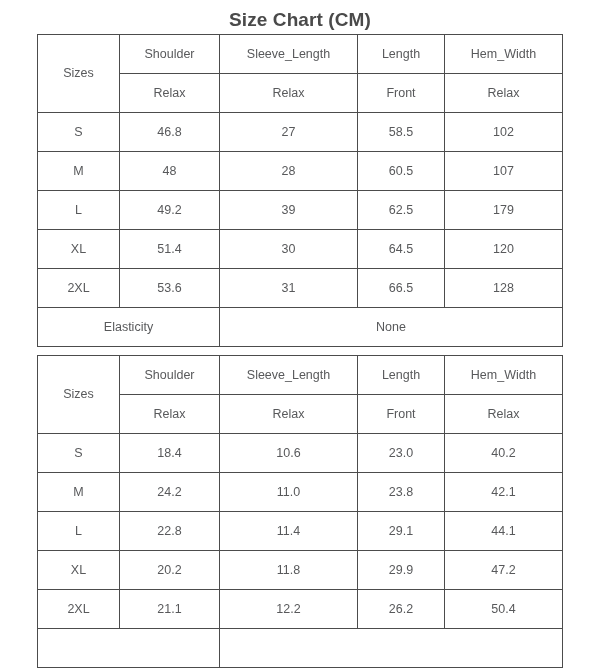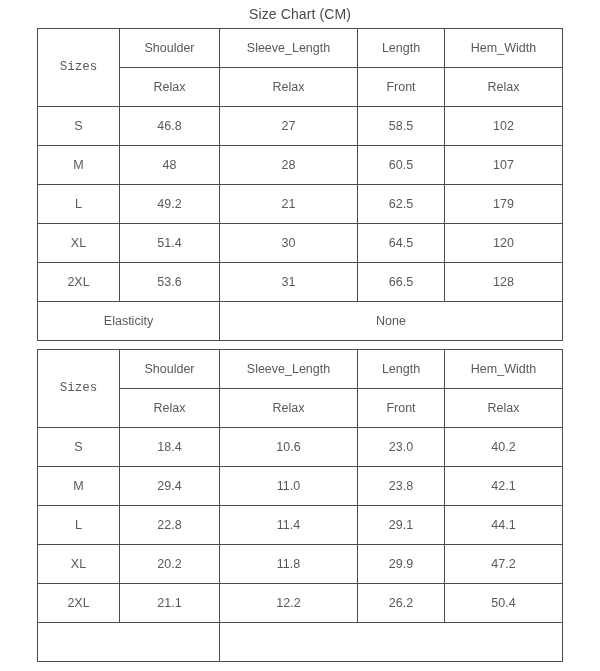--- a/index.html
+++ b/index.html
@@ -15,25 +15,25 @@
     color: #555555;
     position: relative;
   }
 
   .chart-block {
     width: 600px;
   }
 
   .chart-title {
     text-align: center;
-    font-size: 14px;
-    font-weight: normal;
+    font-size: 19px;
+    font-weight: bold;
     color: #4a4a4a;
     letter-spacing: 0.1px;
-    padding: 6px 0 6px 0;
+    padding: 12px 0 6px 0;
     line-height: 16px;
   }
 
   table.size-table {
     border-collapse: collapse;
     table-layout: fixed;
     width: 525px;
     margin: 0 auto;
     background: #ffffff;
   }
@@ -50,21 +50,21 @@
     line-height: 15px;
     background: #ffffff;
   }
 
   col.c-sizes  { width: 82px; }
   col.c-shoul  { width: 100px; }
   col.c-sleeve { width: 138px; }
   col.c-length { width: 87px; }
   col.c-hem    { width: 118px; }
 
-  td.sizes-head { height: 78px; font-family: Liberation Mono, monospace; }
+  td.sizes-head { height: 78px; }
   td.sub-head   { height: 39px; }
   td.grp-head   { height: 39px; }
   td.elast-label, td.elast-value { height: 38px; }
 
   
   .gap { height: 8px; }
 
   
 </style>
 </head>
@@ -106,21 +106,21 @@
       <tr>
         <td>M</td>
         <td>48</td>
         <td>28</td>
         <td>60.5</td>
         <td>107</td>
       </tr>
       <tr>
         <td>L</td>
         <td>49.2</td>
-        <td>21</td>
+        <td>39</td>
         <td>62.5</td>
         <td>179</td>
       </tr>
       <tr>
         <td>XL</td>
         <td>51.4</td>
         <td>30</td>
         <td>64.5</td>
         <td>120</td>
       </tr>
@@ -169,21 +169,21 @@
 
       <tr>
         <td>S</td>
         <td>18.4</td>
         <td>10.6</td>
         <td>23.0</td>
         <td>40.2</td>
       </tr>
       <tr>
         <td>M</td>
-        <td>29.4</td>
+        <td>24.2</td>
         <td>11.0</td>
         <td>23.8</td>
         <td>42.1</td>
       </tr>
       <tr>
         <td>L</td>
         <td>22.8</td>
         <td>11.4</td>
         <td>29.1</td>
         <td>44.1</td>

